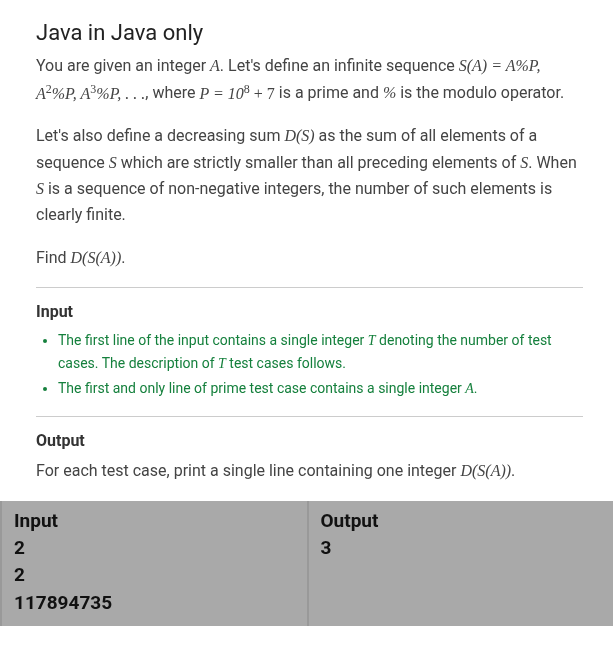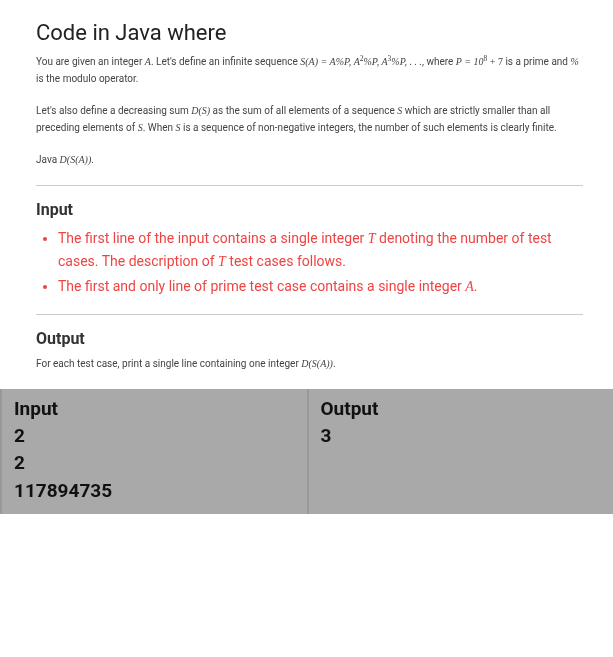--- a/index.html
+++ b/index.html
@@ -13,21 +13,21 @@
   .container {
     padding: 20px 30px 0 36px;
   }
   h1 {
     font-size: 22px;
     font-weight: 400;
     margin: 0 0 8px 0;
     color: #222;
   }
   p {
-    font-size: 10px;
+    font-size: 16px;
     line-height: 1.65;
     margin: 0 0 16px 0;
     color: #444;
   }
   .math {
     font-family: "Times New Roman", serif;
     font-style: italic;
   }
   .math .op {
     font-style: normal;
@@ -44,21 +44,21 @@
   h2 {
     font-size: 16px;
     font-weight: 700;
     margin: 0 0 8px 0;
   }
   ul {
     margin: 0 0 16px 0;
     padding-left: 22px;
     font-size: 14px;
     line-height: 1.65;
-    color: #ef4444;
+    color: #15803d;
   }
   ul li {
     margin-bottom: 2px;
   }
   .io-table {
     display: flex;
     width: 100%;
   }
   .io-col {
     flex: 1;
@@ -76,32 +76,32 @@
     font-size: 19px;
     font-weight: 700;
     color: #111;
     line-height: 1.45;
   }
 </style>
 </head>
 <body>
 
 <div class="container">
-  <h1>Code in Java where</h1>
+  <h1>Java in Java only</h1>
 
   <p>
     <span>You are given an integer </span><span class="math">A</span><span>. Let's define an infinite sequence </span><span class="math"><span>S(A) = A%P, A</span><sup>2</sup><span>%P, A</span><sup>3</sup><span>%P, . . .</span></span><span>, where </span><span class="math"><span>P = 10</span><sup>8</sup><span class="op"> + 7</span></span><span> is a prime and </span><span class="math op">%</span><span> is the modulo operator.</span>
   </p>
 
   <p>
     <span>Let's also define a decreasing sum </span><span class="math">D(S)</span><span> as the sum of all elements of a sequence </span><span class="math">S</span><span> which are strictly smaller than all preceding elements of </span><span class="math">S</span><span>. When </span><span class="math">S</span><span> is a sequence of non-negative integers, the number of such elements is clearly finite.</span>
   </p>
 
   <p>
-    <span>Java </span><span class="math">D(S(A))</span><span>.</span>
+    <span>Find </span><span class="math">D(S(A))</span><span>.</span>
   </p>
 
   <hr>
 
   <h2>Input</h2>
   <ul>
     <li>
       <span>The first line of the input contains a single integer </span><span class="math">T</span><span> denoting the number of test cases. The description of </span><span class="math">T</span><span> test cases follows.</span>
     </li>
     <li>

